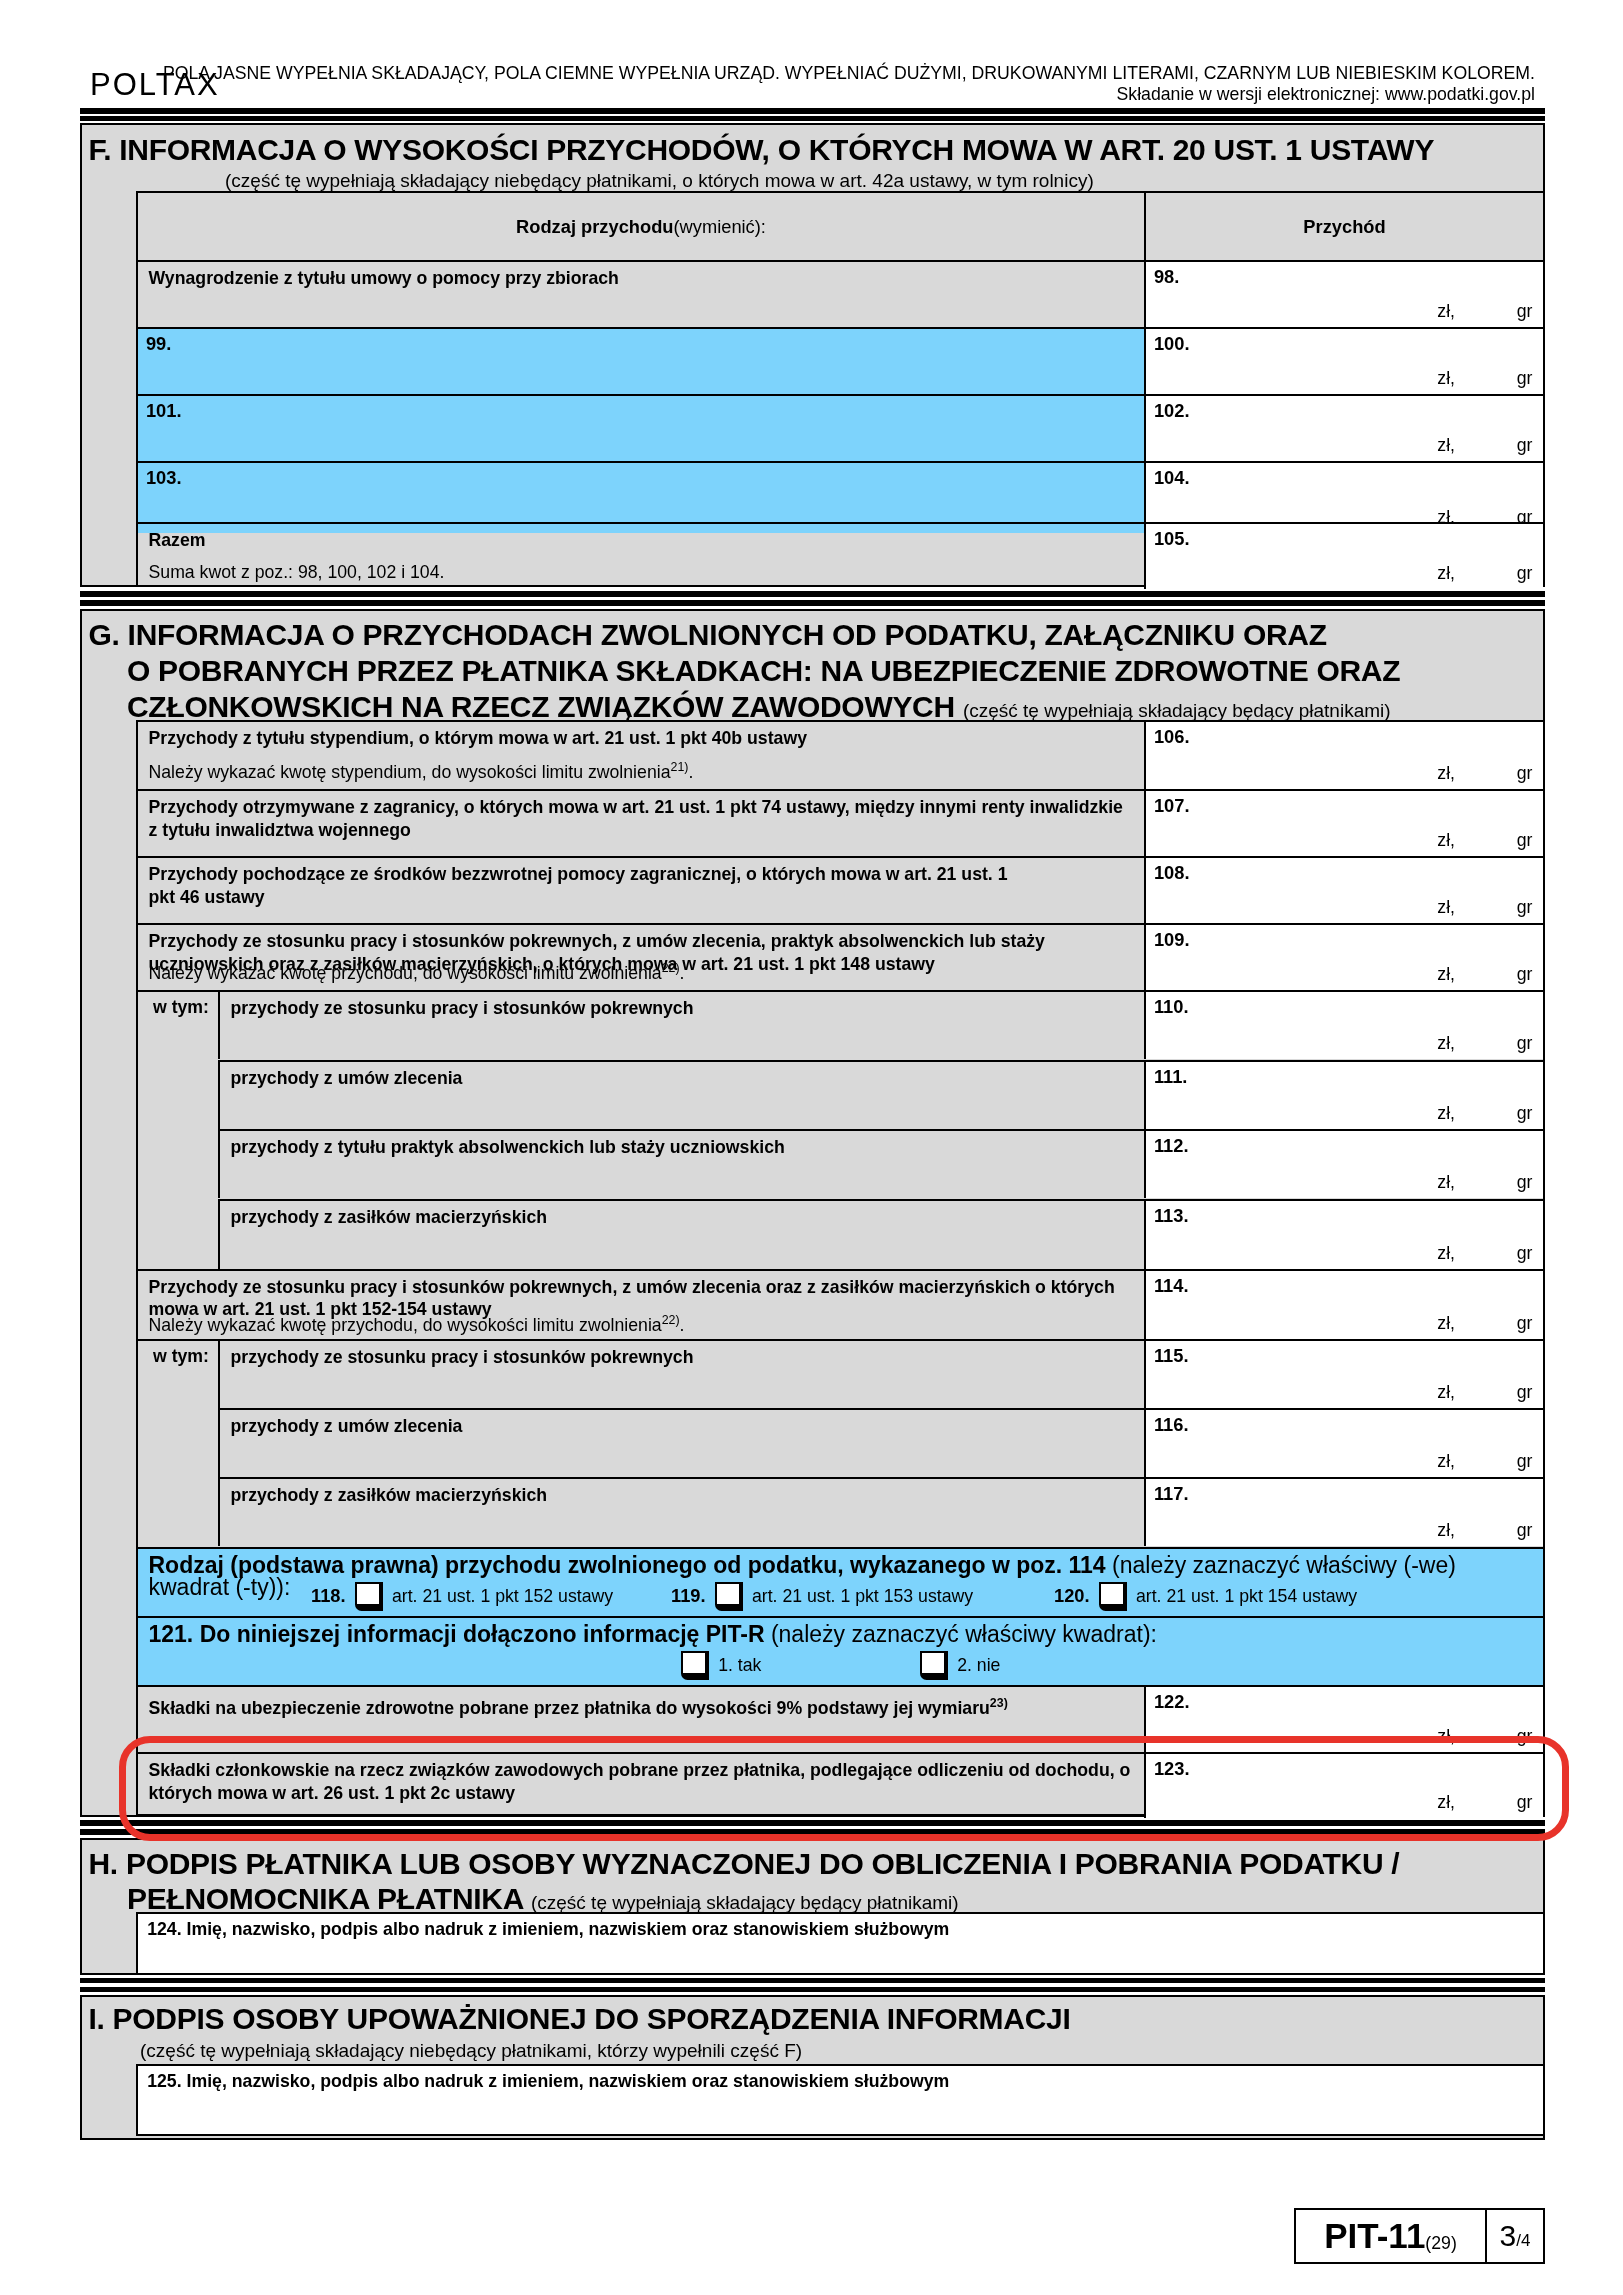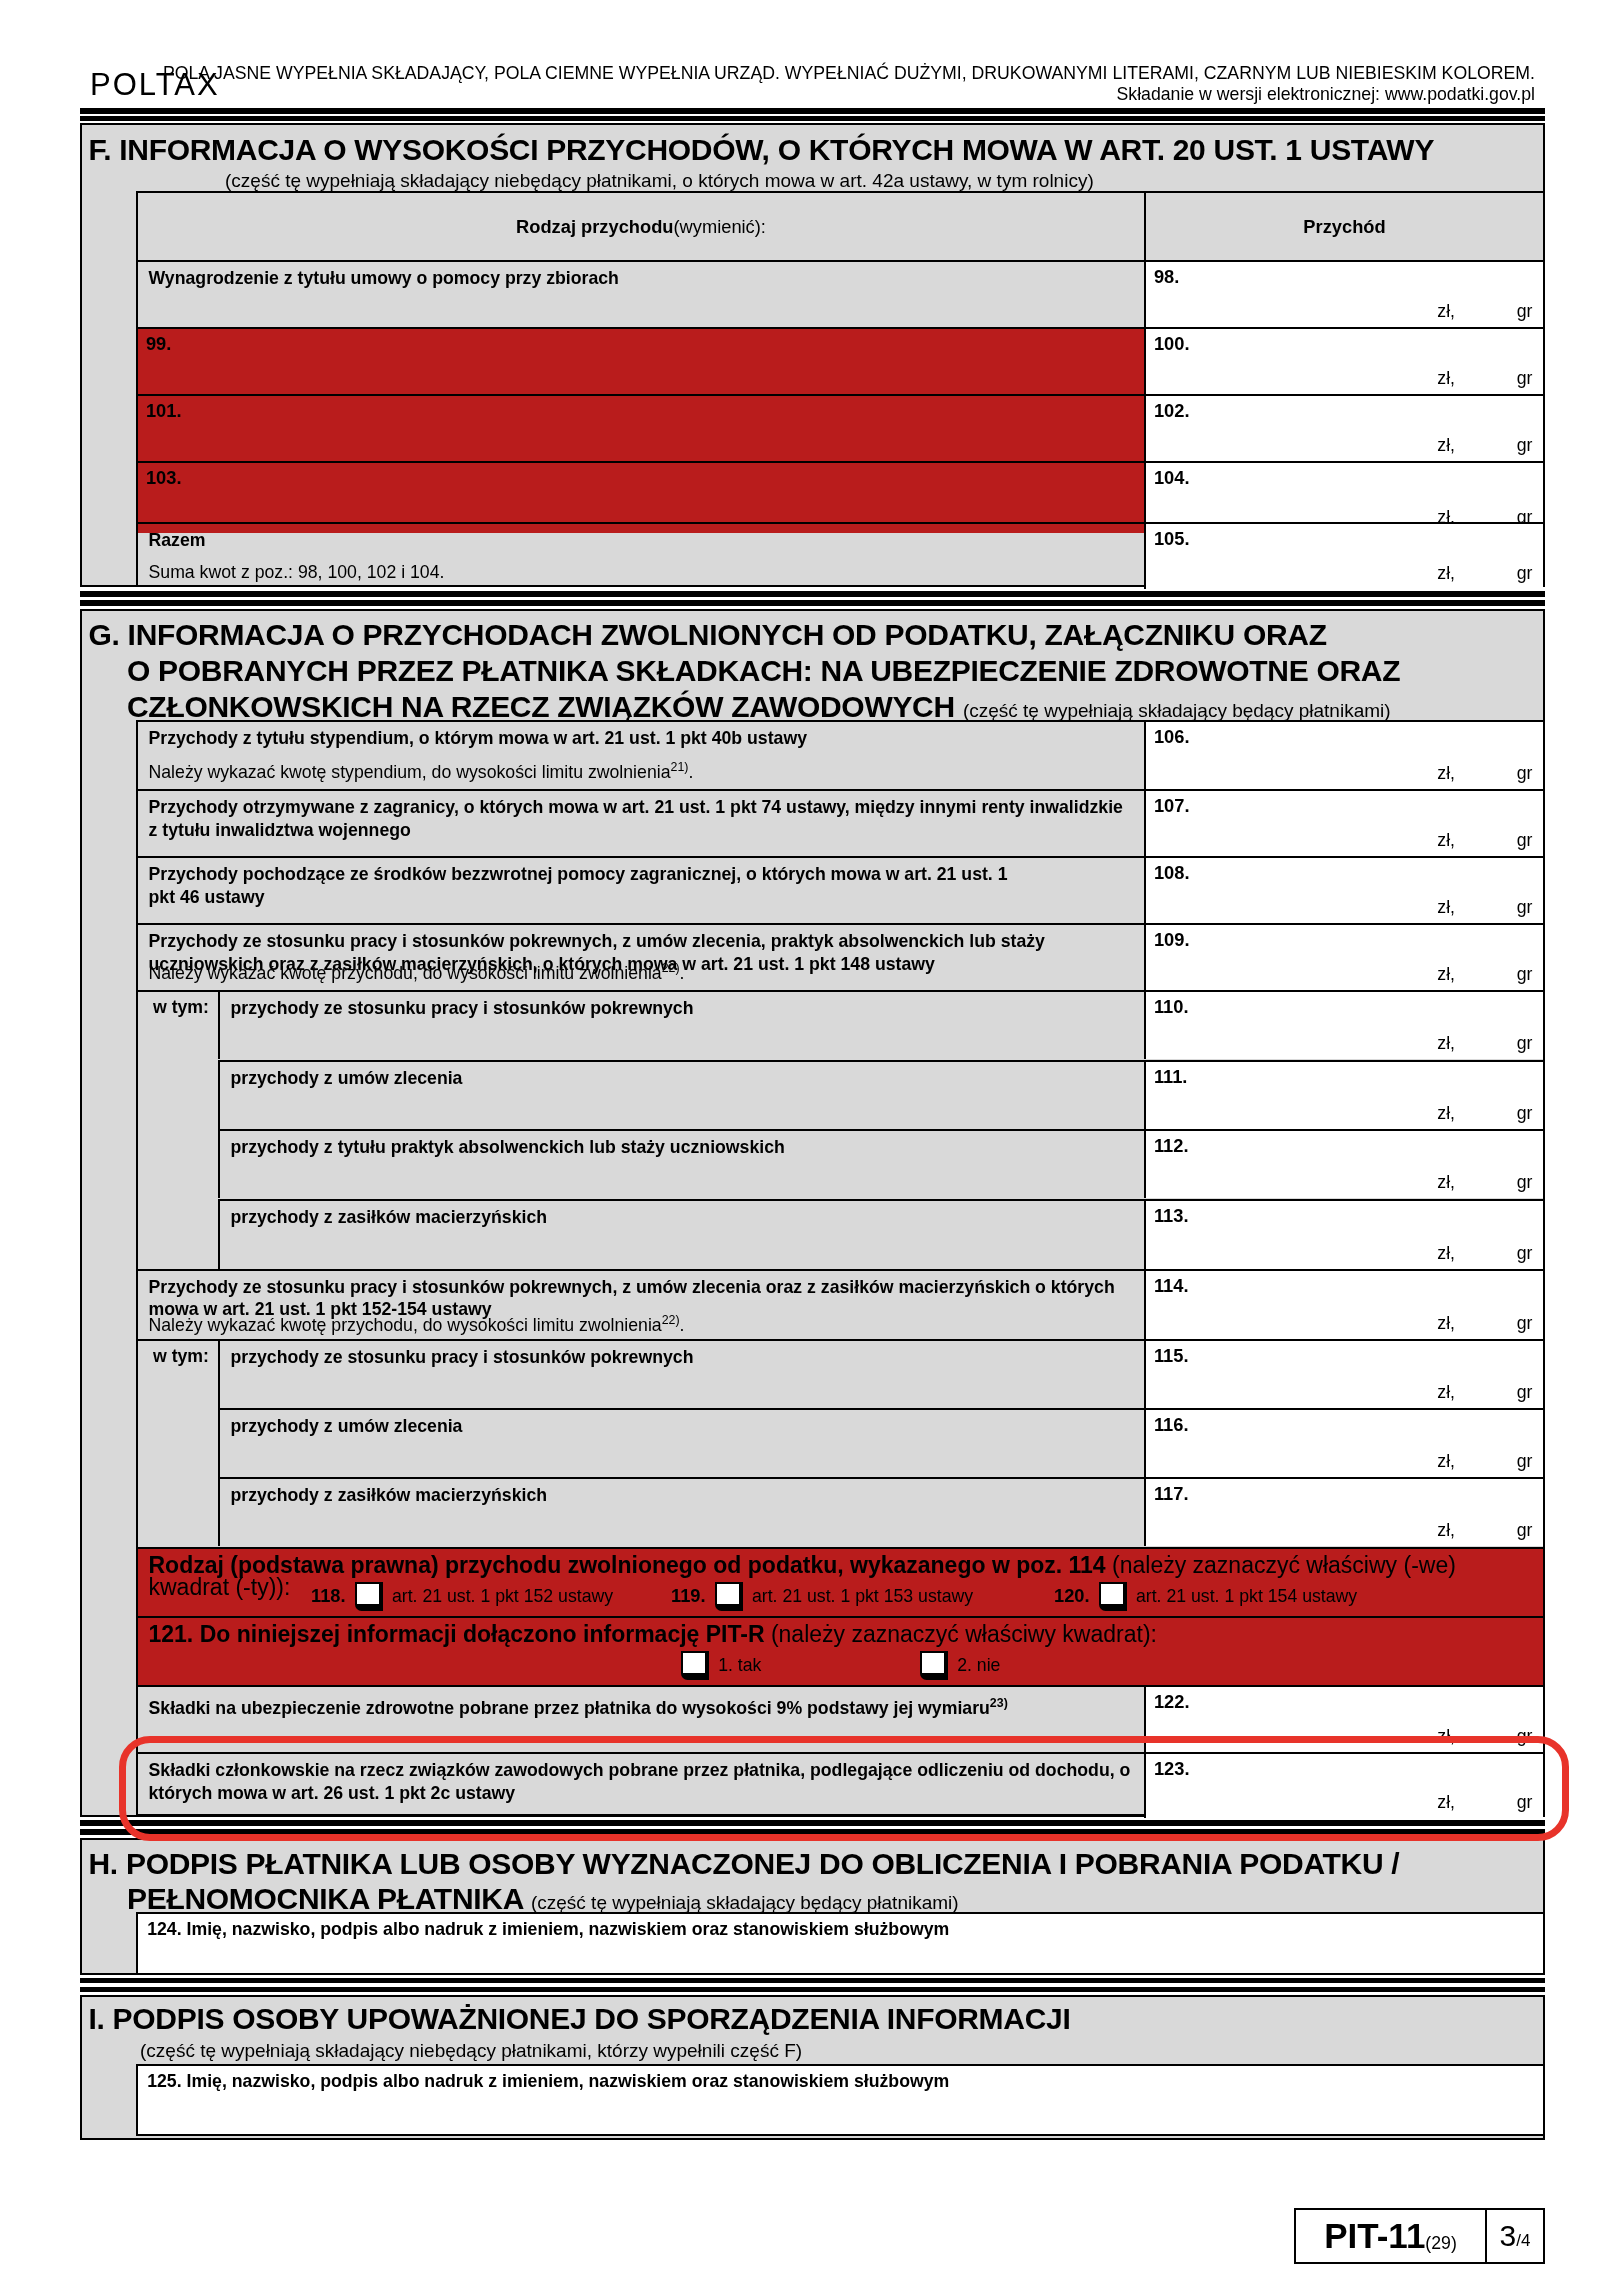--- a/index.html
+++ b/index.html
@@ -18,21 +18,21 @@
   .sec-sub{font-size:19px;font-weight:normal;letter-spacing:0;}
   
   .tbl{position:absolute;border:2px solid #000;box-sizing:border-box;background:#d9d9d9;}
   .trow{position:absolute;left:0;right:0;display:flex;box-sizing:border-box;}
   .cd{flex:1;position:relative;border-top:2.6px solid #000;box-sizing:border-box;}
   .cwt{width:80px;position:relative;box-sizing:border-box;}
   .cwt.bt{border-top:2.6px solid #000;}
   .cs{flex:1;position:relative;border-left:2px solid #000;border-top:2.6px solid #000;box-sizing:border-box;}
   .ca{width:399px;position:relative;background:#fff;border-left:2px solid #000;border-top:2.6px solid #000;box-sizing:border-box;}
   .nob .cd,.nob .ca{border-top:none;}
-  .white{background:#b91c1c;}
+  .white{background:#7dd3fc;}
   .lbl{position:absolute;top:5.2px;left:10.5px;right:10.5px;font-size:17.7px;font-weight:bold;line-height:23px;}
   .note{position:absolute;bottom:5.2px;left:10.5px;right:10.5px;font-size:17.7px;font-weight:normal;line-height:21.6px;}
   .num{position:absolute;top:3.9px;left:7.9px;font-size:18.3px;font-weight:bold;}
   .zl{position:absolute;bottom:5.2px;right:88px;font-size:17.7px;}
   .gr{position:absolute;bottom:5.2px;right:10.5px;font-size:17.7px;}
   .wtym{position:absolute;top:5.2px;left:0;width:71px;text-align:right;font-size:17.7px;font-weight:bold;}
   .hcell{display:flex;align-items:center;justify-content:center;font-size:18.3px;}
   
   .cb{display:inline-block;width:22px;height:19.6px;background:#fff;border:2px solid #000;
       border-bottom-width:7.2px;border-right-width:4.6px;border-bottom-left-radius:6.5px;vertical-align:middle;}

